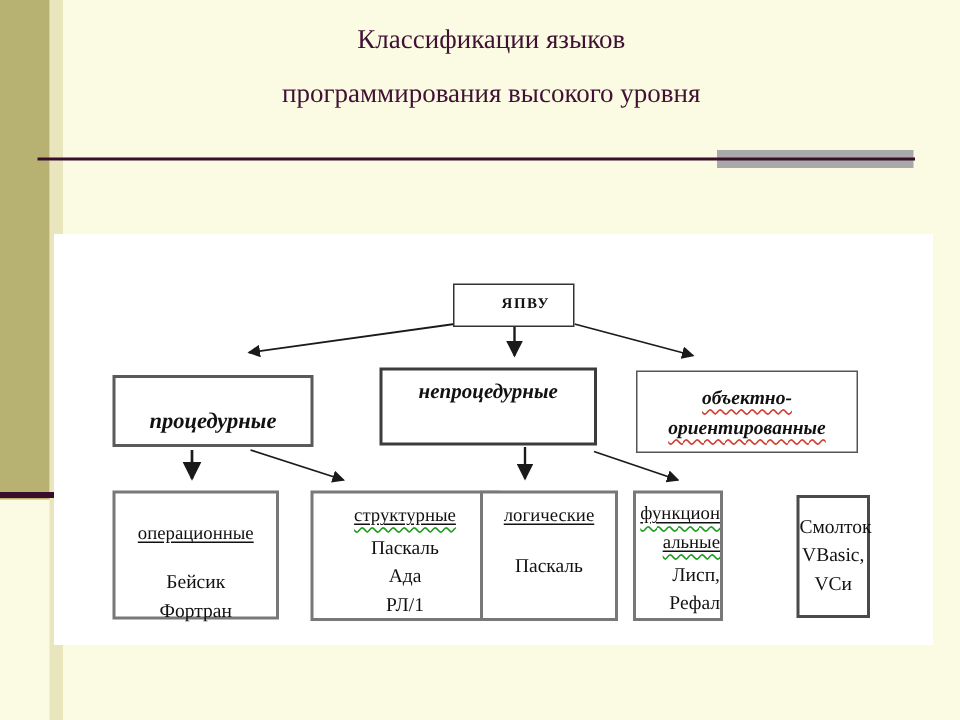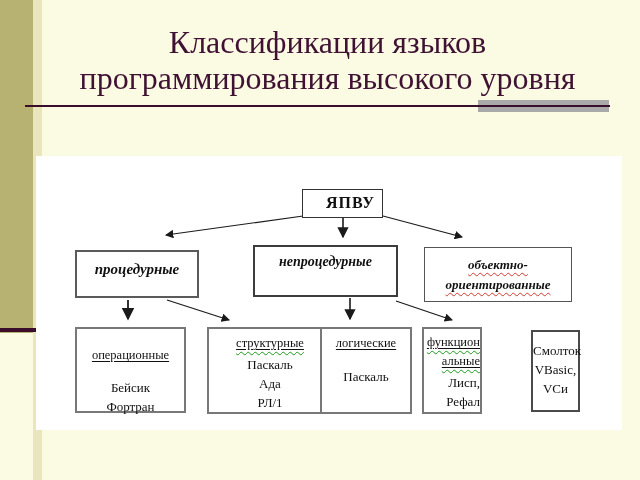--- a/index.html
+++ b/index.html
@@ -14,42 +14,42 @@
 
   
   .stripe-light { position: absolute; left: 33px; top: 0; width: 9px; height: 480px;
                   background: var(--band-light, #E9E6BE); }
   .band-olive   { position: absolute; left: 0; top: 0; width: 33px; height: 333px;
                   background: var(--band, #B7B272); }
   .band-rule    { position: absolute; left: 0; top: 328px; width: 37px; height: 4px;
                   background: var(--accent, #3A0D2C); }
 
   
-  .title { position: absolute; left: 40px; top: 24px; width: 575px;
+  .title { position: absolute; left: 40px; top: 8px; width: 575px;
            text-align: center; color: var(--title, #3F1133);
-           font-size: 32px; line-height: 36px; }
+           font-size: 18px; line-height: 36px; }
   .rule-gray { position: absolute; left: 478px; top: 100px; width: 131px; height: 12px;
                background: var(--gray-bar, #A9A9A9); }
   .rule-accent { position: absolute; left: 25px; top: 105px; width: 585px; height: 2px;
                  background: var(--accent, #3A0D2C); }
 
   
   .panel { position: absolute; left: 36px; top: 156px; width: 586px; height: 274px;
            background: var(--panel, #fff); }
 
   .box { position: absolute; background: var(--panel, #fff); box-sizing: border-box;
          text-align: center; color: var(--text, #111); }
 
   .node-root { left: 302px; top: 189px; width: 81px; height: 29px;
-               border: 1px solid #333; font-weight: bold; font-size: 16px;
+               border: 1px solid #333; font-weight: bold; font-size: 10px;
                line-height: 26px; letter-spacing: 1px; padding-left: 16px; }
 
-  .node-procedural    { left: 75px;  top: 250px; width: 124px; height: 48px;
+  .node-procedural    { left: 75px;  top: 250px; width: 134px; height: 48px;
                         border: 2px solid #5a5a5a; font: bold italic 15px "Liberation Serif", serif;
-                        padding-top: 9px; }
+                        padding-top: 21px; }
   .node-nonprocedural { left: 253px; top: 245px; width: 145px; height: 52px;
                         border: 2px solid #3c3c3c; font: bold italic 14px "Liberation Serif", serif;
                         padding-top: 7px; }
   .node-oop           { left: 424px; top: 247px; width: 148px; height: 55px;
                         border: 1px solid #555; font: bold italic 13px "Liberation Serif", serif;
                         line-height: 20px; padding-top: 7px; }
 
   .leaf { border: 2px solid var(--box-border, #787878); font-size: 13px; line-height: 19px; }
   .leaf .t { font-size: 12.5px; }
   .node-operational { left: 75px;  top: 327px; width: 111px; height: 86px; padding-top: 16px; }

